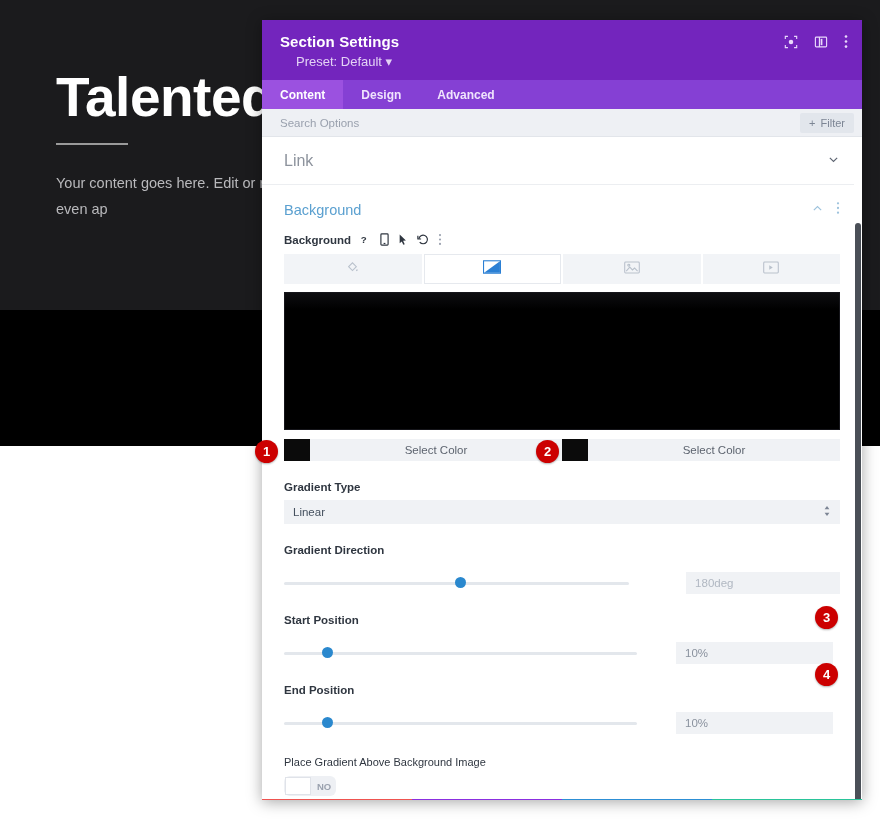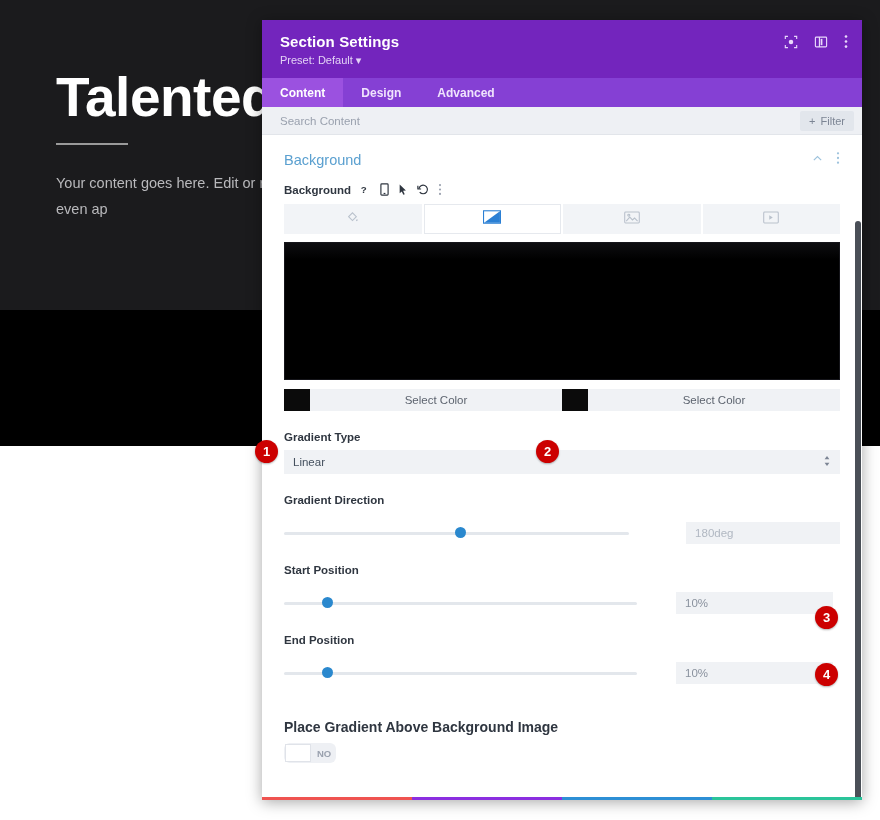--- a/index.html
+++ b/index.html
@@ -39,21 +39,21 @@
   #modal {
     position: absolute; left: 262px; top: 20px;
     width: 600px; height: 780px;
     background: #ffffff;
     box-shadow: 0 2px 14px rgba(0,0,0,.35);
     overflow: hidden;
   }
 
   .m-head { background: #7325bd; padding: 13px 18px 11px 18px; position: relative; }
   .m-title { color: #fff; font-size: 15px; font-weight: 700; letter-spacing: .1px; }
-  .m-preset { color: #e3d2f5; font-size: 11px; margin-top: 4px; }
+  .m-preset { color: #e3d2f5; font-size: 13px; margin-top: 4px; margin-left: 16px; }
   .m-head-icons {
     position: absolute; right: 14px; top: 14px;
     display: flex; align-items: center; gap: 16px;
   }
   .m-head-icons .hi { color: #e9d9fb; display: flex; align-items: center; }
 
   .m-tabs { background: #8540d4; display: flex; height: 29px; align-items: stretch; }
   .m-tab {
     color: #f0e4fd; font-size: 12px; font-weight: 700;
     display: flex; align-items: center; padding: 15px 18px;
@@ -133,21 +133,21 @@
   .slider-knob {
     position: absolute; width: 11px; height: 11px; border-radius: 50%;
     background: #2a88ce; top: 3px; cursor: pointer;
   }
   .slider-val {
     height: 22px; background: #f0f2f5; display: flex; align-items: center;
     padding: 0 9px; font-size: 11.5px; color: #8a929e;
   }
   .slider-val.dim { color: #b1b8c2; }
 
-  .toggle-label { font-size: 14px; font-weight: 700; color: #2f3640; margin-top: 35px; }
+  .toggle-label { font-size: 11px; font-weight: 400; color: #2f3640; margin-top: 22px; }
   .toggle {
     margin-top: 8px; width: 52px; height: 20px; background: #eef0f4;
     display: flex; align-items: center; border-radius: 6px; cursor: pointer;
   }
   .toggle-knob { width: 26px; height: 18px; background: #fff; border: 1px solid #e0e3e9; margin: 0 1px; }
   .toggle-txt { font-size: 9.5px; font-weight: 700; color: #9aa1ae; margin-left: 5px; }
 
   .m-foot { display: flex; height: 40px; }
   .fbtn {
     flex: 1; display: flex; align-items: center; justify-content: center;
@@ -216,29 +216,37 @@
     </div>
   </div>
 
   <div class="m-tabs">
     <div class="m-tab active">Content</div>
     <div class="m-tab">Design</div>
     <div class="m-tab">Advanced</div>
   </div>
 
   <div class="m-search">
-    <div class="m-search-ph">Search Content</div>
+    <div class="m-search-ph">Search Options</div>
     <div class="m-filter">
       <span>+</span>
       <span>Filter</span>
     </div>
   </div>
 
   <div class="m-body">
 
+    <div class="row-link">
+      <div class="row-link-label">Link</div>
+      <span class="chev">
+        <svg width="13" height="13" viewBox="0 0 16 16" fill="none" stroke="currentColor" stroke-width="1.5">
+          <path d="M3.5 6L8 10.3 12.5 6"></path>
+        </svg>
+      </span>
+    </div>
 
     <div class="sec">
       <div class="sec-head">
         <div class="sec-title">Background</div>
         <div class="sec-head-icons">
           <span>
             <svg width="13" height="13" viewBox="0 0 16 16" fill="none" stroke="currentColor" stroke-width="1.5">
               <path d="M3.5 10L8 5.7 12.5 10"></path>
             </svg>
           </span>

